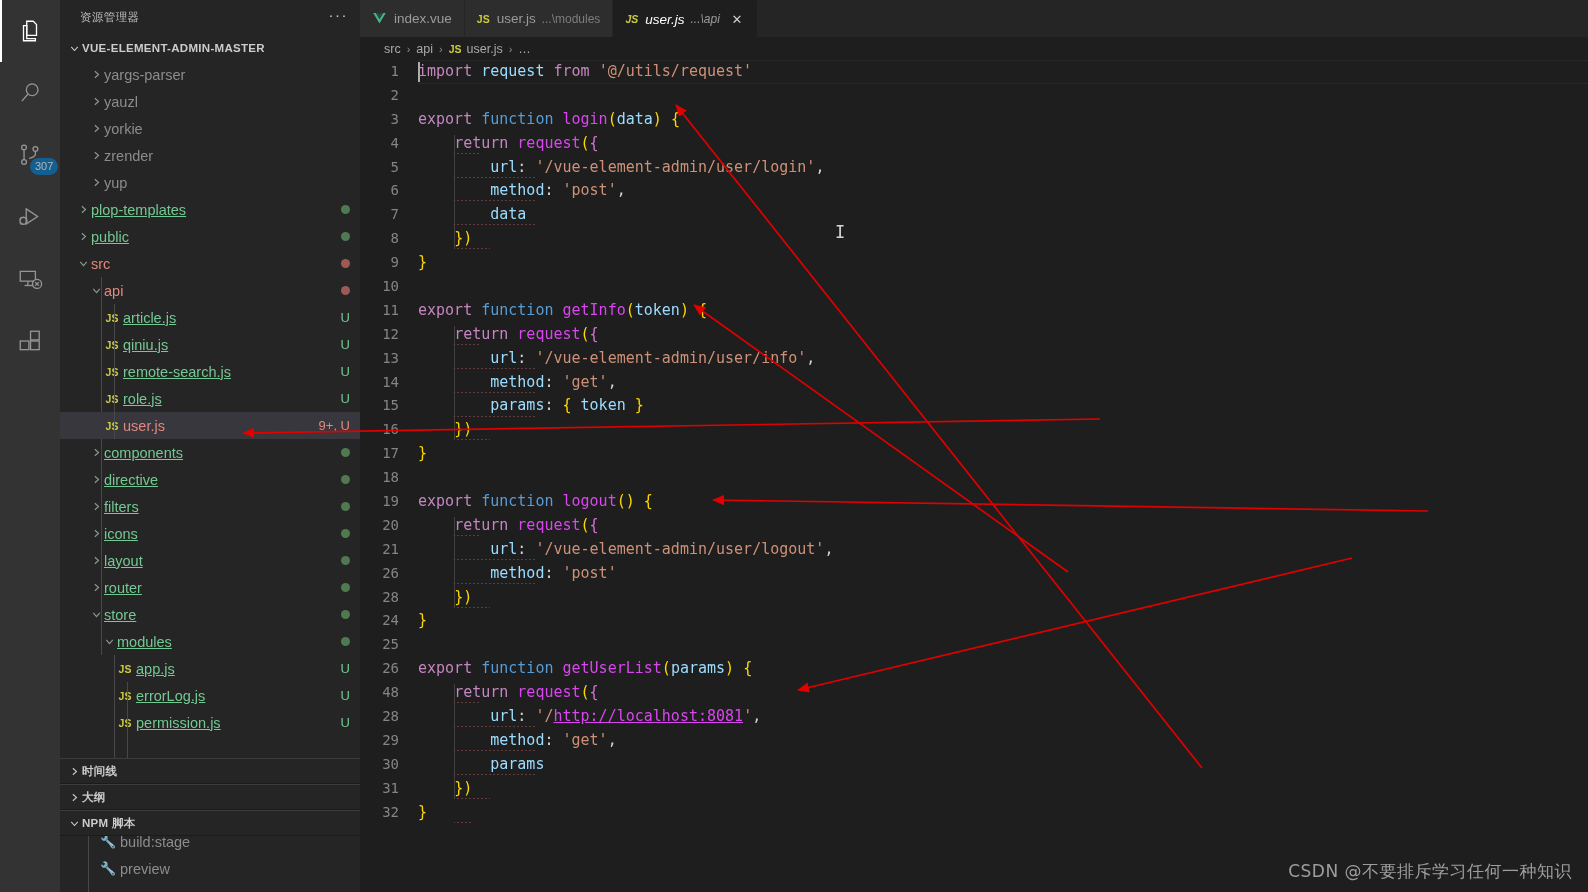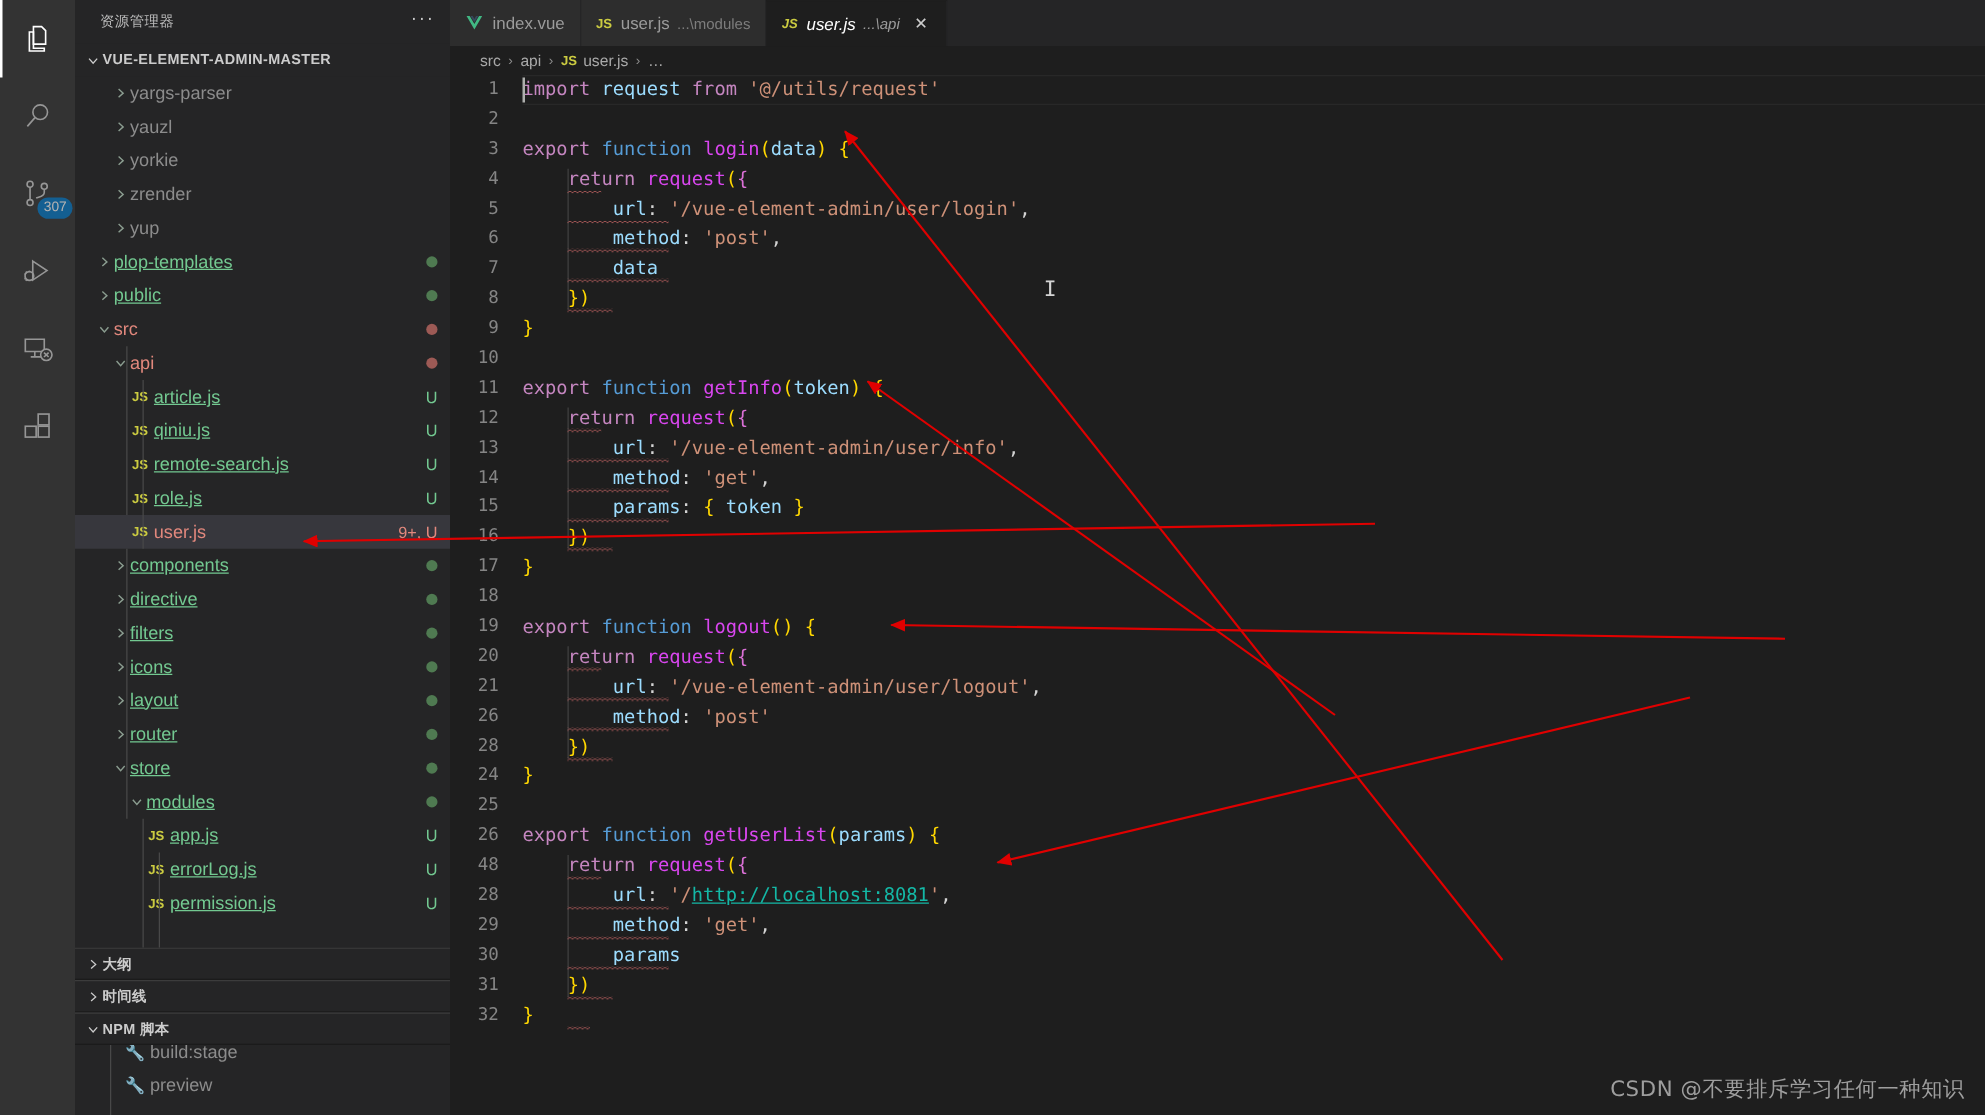--- a/index.html
+++ b/index.html
@@ -264,21 +264,21 @@
   
   .t-kw      { color: #c586c0; }
   .t-fnkw    { color: #569cd6; }
   .t-fn      { color: #d946ef; }
   .t-var     { color: #9cdcfe; }
   .t-str     { color: #ce9178; }
   .t-punc    { color: #d4d4d4; }
   .t-brace1  { color: #ffd700; }
   .t-brace2  { color: #da70d6; }
   .t-prop    { color: #9cdcfe; }
-  .t-link    { color: #14b8a6; text-decoration: underline; }
+  .t-link    { color: #d946ef; text-decoration: underline; }
 
   .squiggle {
     position: absolute;
     height: 3px;
     background-image:
       radial-gradient(circle at 2px 3px, transparent 1.6px, #d16969 1.7px, transparent 2.4px);
     background-size: 4px 4px;
     background-repeat: repeat-x;
     opacity: 0.95;
   }
@@ -629,30 +629,30 @@
         <div class="tree-guide" style="left: 54px; top: 594px; height: 108px;"></div>
         <div class="tree-guide" style="left: 67px; top: 621px; height: 81px;"></div>
       </div>
 
     <div class="section-header bordered">
       <span class="twisty">
         <svg width="13" height="13" viewBox="0 0 16 16" fill="none" stroke="#cccccc" stroke-width="1.3">
           <path d="M6 4 L10.5 8 L6 12"></path>
         </svg>
       </span>
-      <span>大纲</span>
+      <span>时间线</span>
     </div>
 
     <div class="section-header bordered">
       <span class="twisty">
         <svg width="13" height="13" viewBox="0 0 16 16" fill="none" stroke="#cccccc" stroke-width="1.3">
           <path d="M6 4 L10.5 8 L6 12"></path>
         </svg>
       </span>
-      <span>时间线</span>
+      <span>大纲</span>
     </div>
 
     <div class="section-header bordered">
       <span class="twisty">
         <svg width="13" height="13" viewBox="0 0 16 16" fill="none" stroke="#cccccc" stroke-width="1.3">
           <path d="M4 6 L8 10.5 L12 6"></path>
         </svg>
       </span>
       <span>NPM 脚本</span>
     </div>

